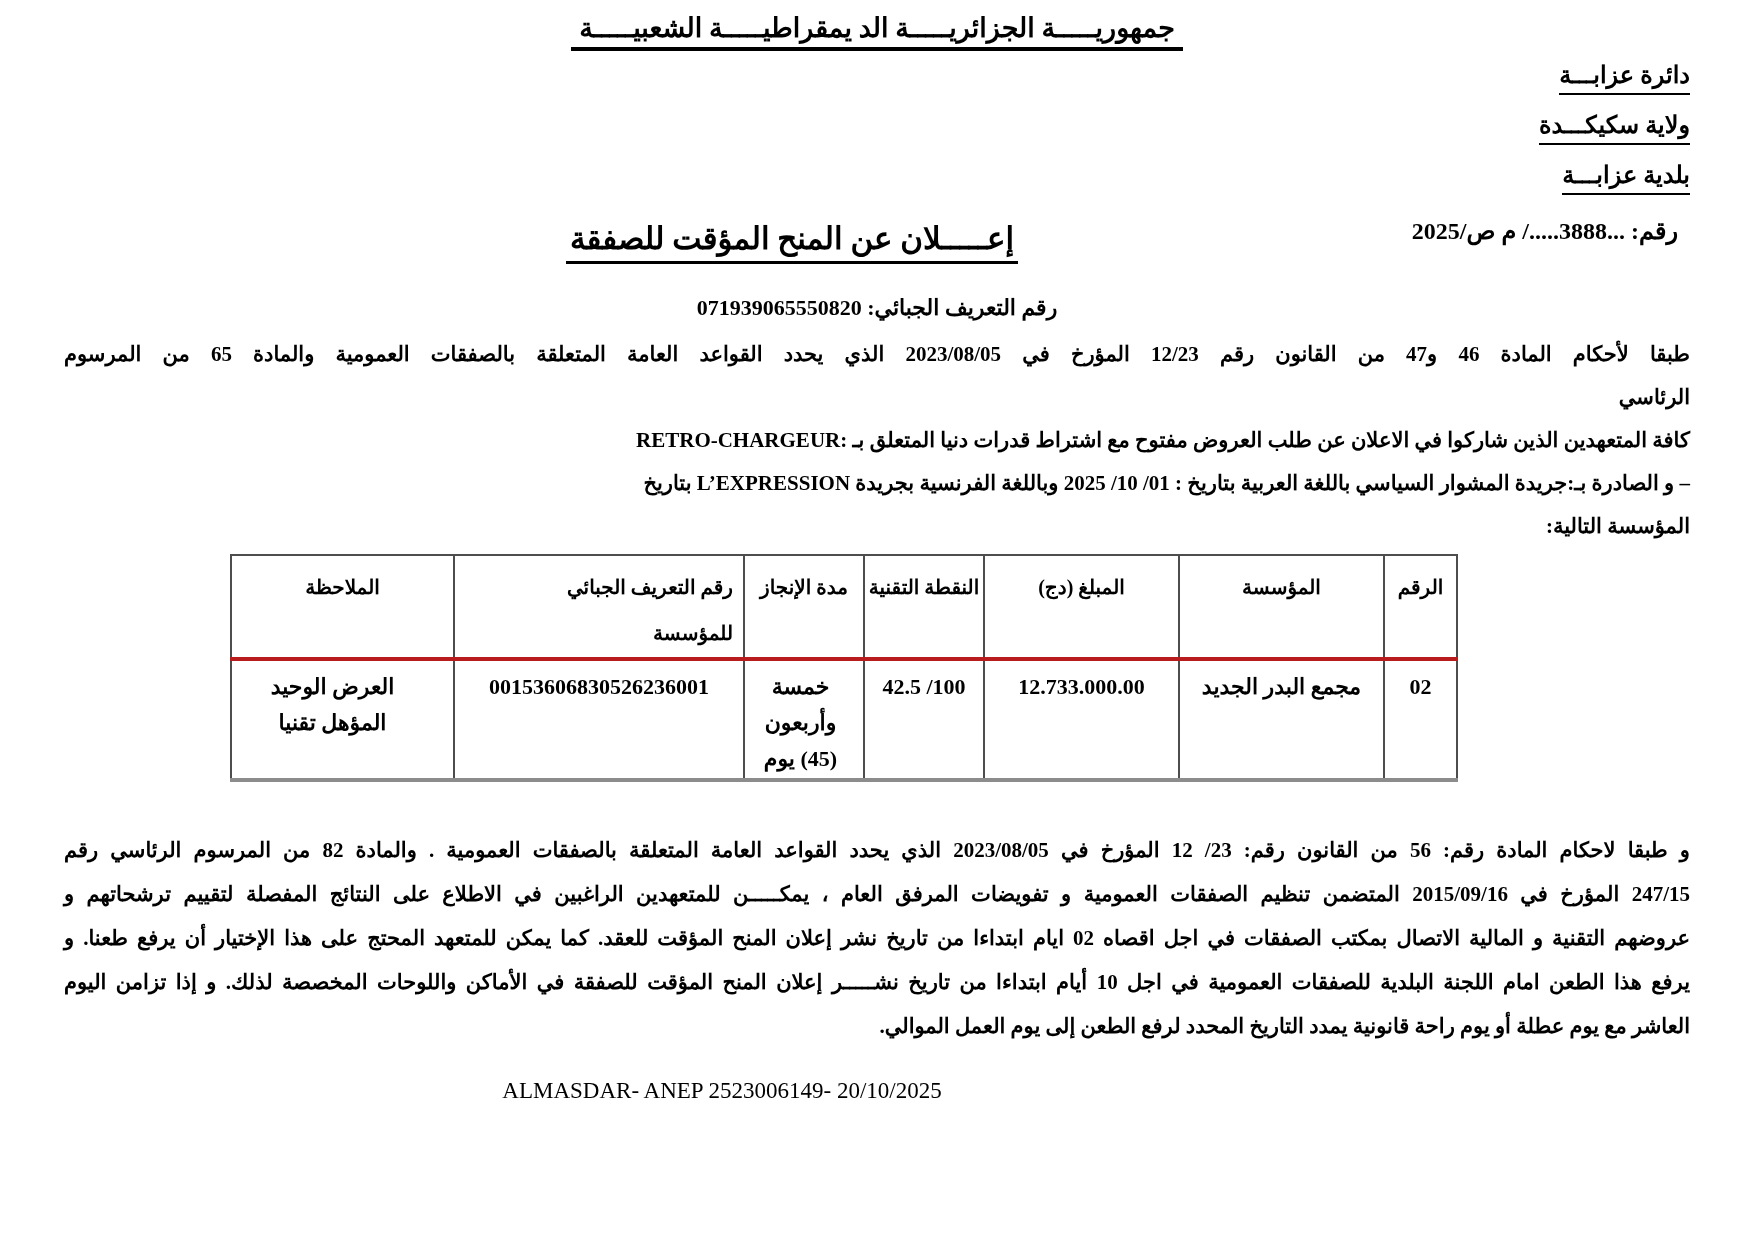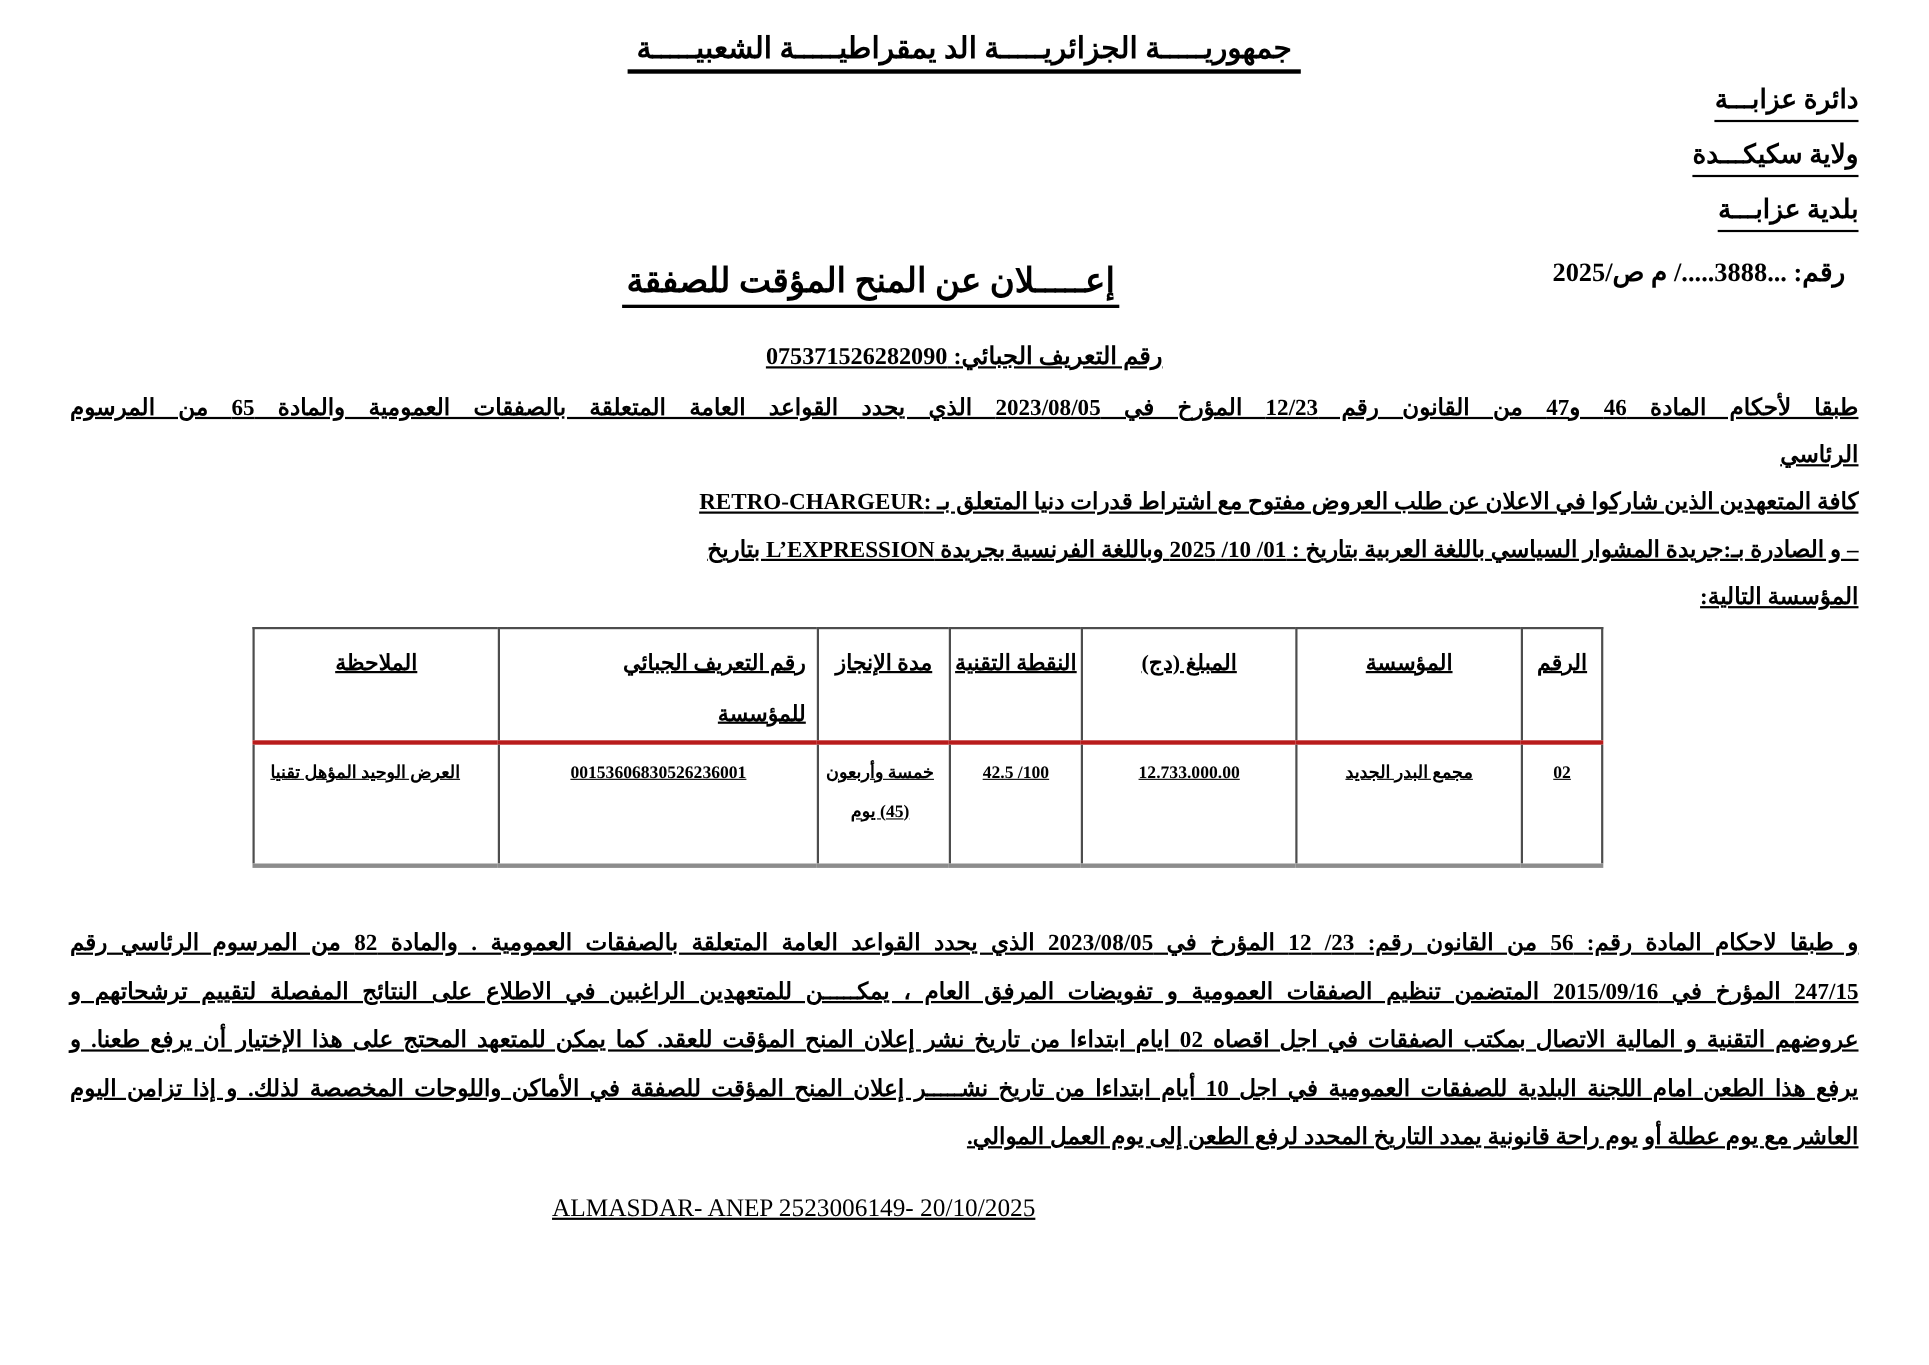--- a/index.html
+++ b/index.html
@@ -4,21 +4,21 @@
 <style>
   html,body{margin:0;padding:0;background:#ffffff;}
   .page{
     position:relative;
     width:1754px;height:1241px;
     background:#ffffff;
     font-family:"Liberation Serif","DejaVu Serif",serif;
     font-weight:bold;color:#000;
     direction:rtl;
     overflow:hidden;
-    padding-top:28px;box-sizing:border-box;text-decoration:underline;
+    padding-top:12px;box-sizing:border-box;
   }
   
   .republic-wrap{text-align:center;}
   .republic{
     display:inline-block;font-size:27px;line-height:32px;
     border-bottom:4px solid #000;padding:0 8px 3px 8px;
   }
   
   .authority{margin-top:8px;text-align:right;padding-left:64px;padding-right:64px;}
   .authority .aline{margin-bottom:14px;font-size:24px;line-height:32px;}
@@ -48,21 +48,21 @@
   }
   table.award thead tr{height:102px;}
   table.award tbody tr{height:112px;}
   table.award th{
     font-size:20px;font-weight:bold;text-align:center;vertical-align:top;
     padding-top:8px;line-height:46px;white-space:pre-line;
     border-bottom:4px solid #b91c1c;
   }
   table.award th.h-right{text-align:right;padding-left:12px;padding-right:10px;}
   table.award td{
-    font-size:16px;font-weight:bold;text-align:center;vertical-align:top;
+    font-size:22px;font-weight:bold;text-align:center;vertical-align:top;
     padding-top:8px;line-height:36px;
     border-bottom:4px solid #8c8c8c;
   }
   td.cell-duration{text-align:right;padding-right:8px;}
   td.cell-note{vertical-align:bottom;text-align:right;padding-left:10px;padding-right:30px;padding-bottom:10px;line-height:40px;}
   td.ltr{direction:ltr;}
   
   .closing{margin-top:46px;padding:0 64px;}
   .closing .pline{font-size:21px;line-height:44px;}
   
@@ -94,21 +94,21 @@
     </div>
   </div>
 
   <div class="title-row">
     <div class="ref-number">رقم: ...3888...../ م ص/2025</div>
     <div class="main-title-wrap">
       <span class="main-title">إعـــــلان عن المنح المؤقت للصفقة</span>
     </div>
   </div>
 
-  <div class="tax-line">رقم التعريف الجبائي: 075371526282090</div>
+  <div class="tax-line">رقم التعريف الجبائي: 071939065550820</div>
 
   <div class="intro">
     <div class="pline jline">طبقا لأحكام المادة 46 و47 من القانون رقم 12/23 المؤرخ في 2023/08/05 الذي يحدد القواعد العامة المتعلقة  بالصفقات العمومية والمادة 65  من المرسوم</div>
     <div class="pline rline">الرئاسي</div>
     <div class="pline rline">كافة المتعهدين الذين شاركوا في الاعلان عن طلب العروض مفتوح مع اشتراط قدرات دنيا المتعلق بـ :RETRO-CHARGEUR</div>
     <div class="pline rline">– و الصادرة  بـ:جريدة  المشوار السياسي  باللغة العربية بتاريخ :  01/ 10/ 2025  وباللغة الفرنسية بجريدة  L’EXPRESSION بتاريخ</div>
     <div class="pline rline">المؤسسة التالية:</div>
   </div>
 
   <table class="award">

